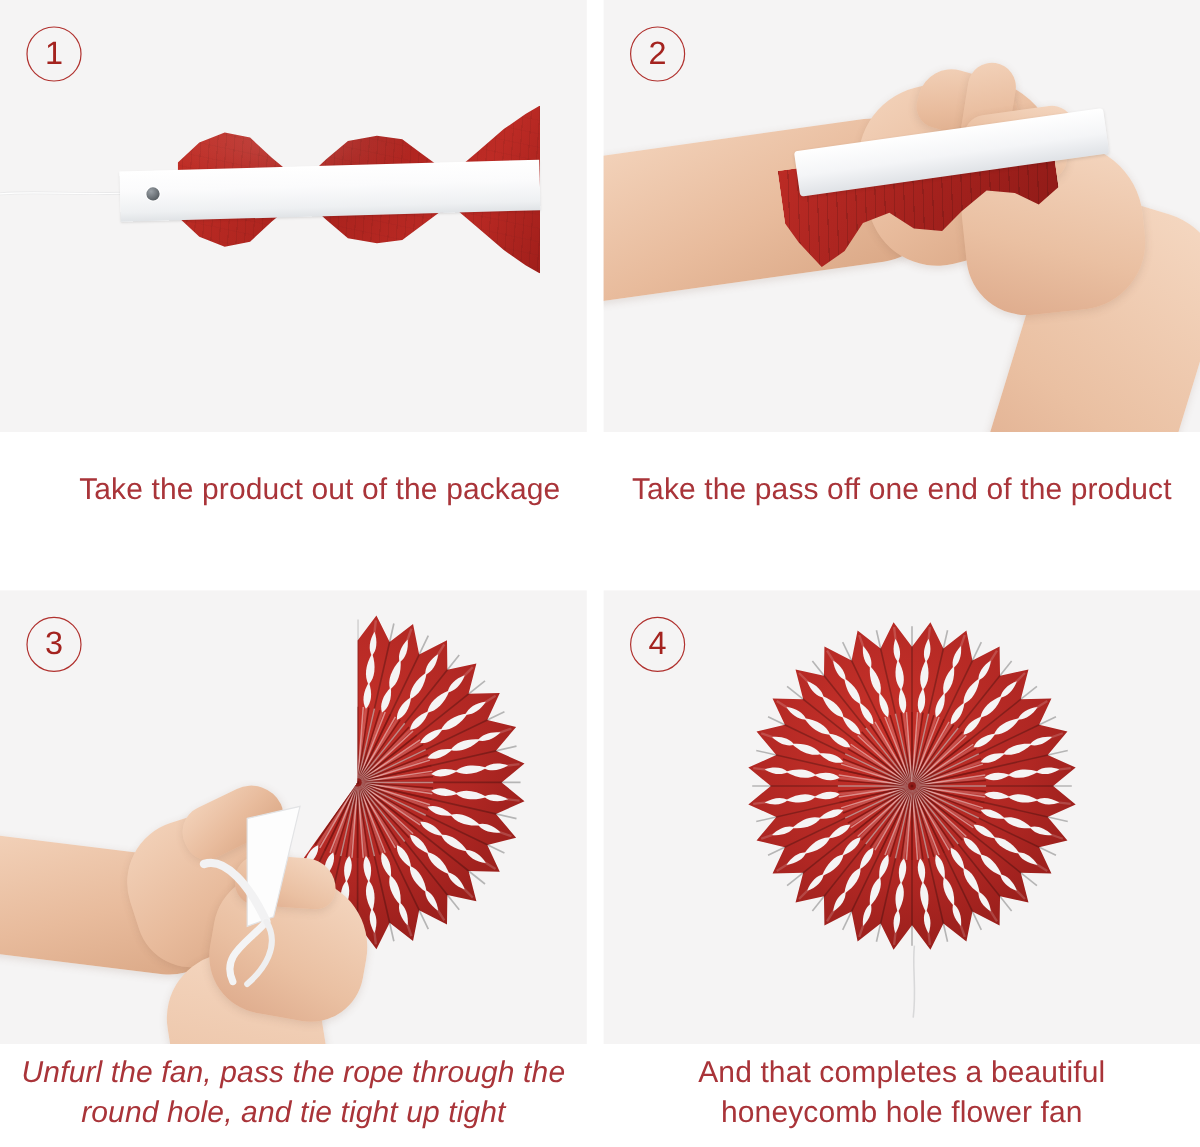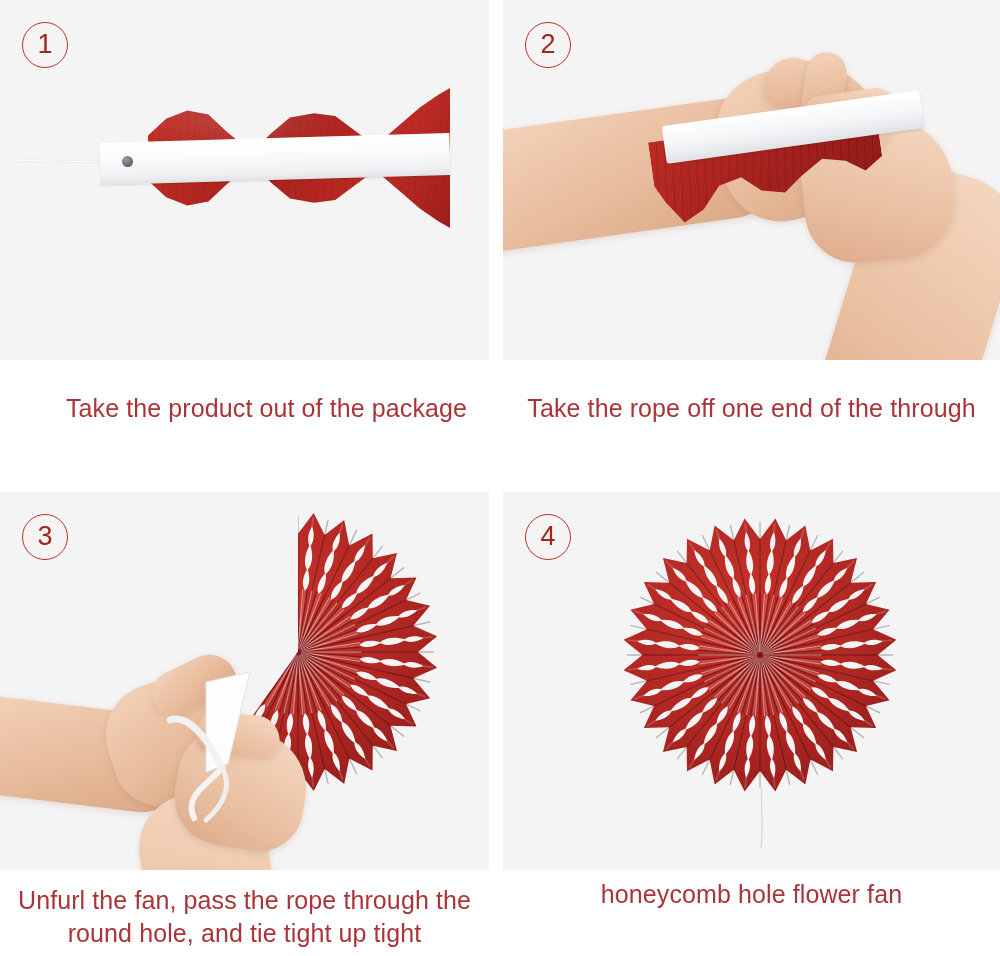--- a/index.html
+++ b/index.html
@@ -39,21 +39,21 @@
     text-align: center;
     color: #a93439;
     font-size: 25px;
     line-height: 1.32;
     letter-spacing: .1px;
     background: #ffffff;
     padding: 0 12px;
   }
   .cap.c1 { grid-column: 1; grid-row: 3; margin-left: 44px; }
   .cap.c2 { grid-column: 3; grid-row: 3; }
-  .cap.c3 { grid-column: 1; grid-row: 7; align-items: center; }
+  .cap.c3 { grid-column: 1; grid-row: 7; align-items: flex-start; font-style: italic; }
   .cap.c4 { grid-column: 3; grid-row: 7; align-items: flex-start; }
   .cap span { display: block; }
 
   
   .badge {
     position: absolute;
     left: 22px; top: 22px;
     width: 46px; height: 46px;
     border: 1.6px solid #b0312e;
     border-radius: 50%;
@@ -223,21 +223,21 @@
         <div class="hand skin-b h2-rpalm"></div>
         <div class="hand skin-b h2-rthumb"></div>
         <div class="hand skin-b h2-rindex"></div>
       </div>
     </div>
 
     <div class="cap c1">
       <span>Take the product out of the package</span>
     </div>
     <div class="cap c2">
-      <span>Take the rope off one end of the through</span>
+      <span>Take the pass off one end of the product</span>
     </div>
 
     <div class="stage s3">
       <div class="badge">3</div>
 
       <div class="fanwrap" style="left:148px; top:10px; width:300px; height:300px;">
         <div class="fan">
           <svg viewBox="0 0 300 300" id="fan3">
               <defs>
                 <clipPath id="f3-c">
@@ -1091,18 +1091,19 @@
     </div>
 
     <div class="cap c3">
       <div>
         <span>Unfurl the fan, pass the rope through the</span>
         <span>round hole, and tie tight up tight</span>
       </div>
     </div>
     <div class="cap c4">
       <div>
+        <span>And that completes a beautiful</span>
         <span>honeycomb hole flower fan</span>
       </div>
     </div>
 
   </div>
 </div>
 
 </body></html>

